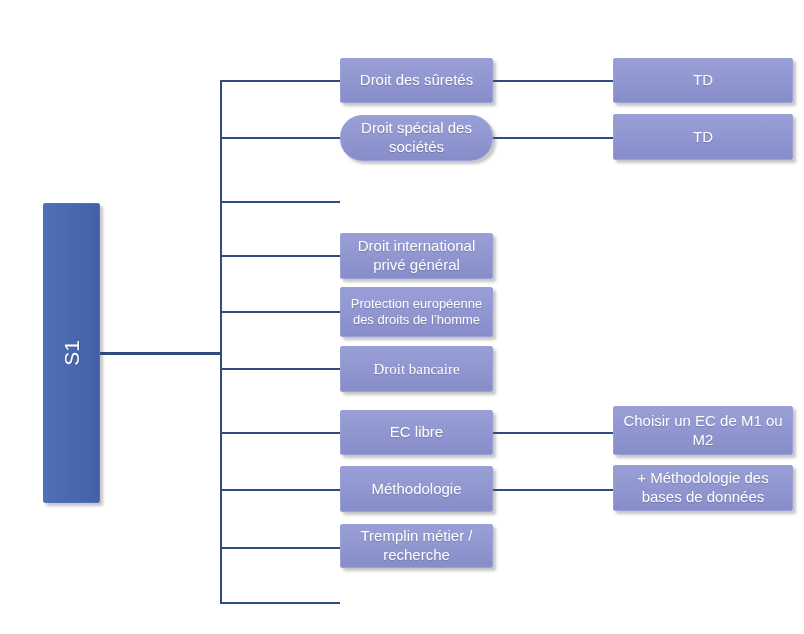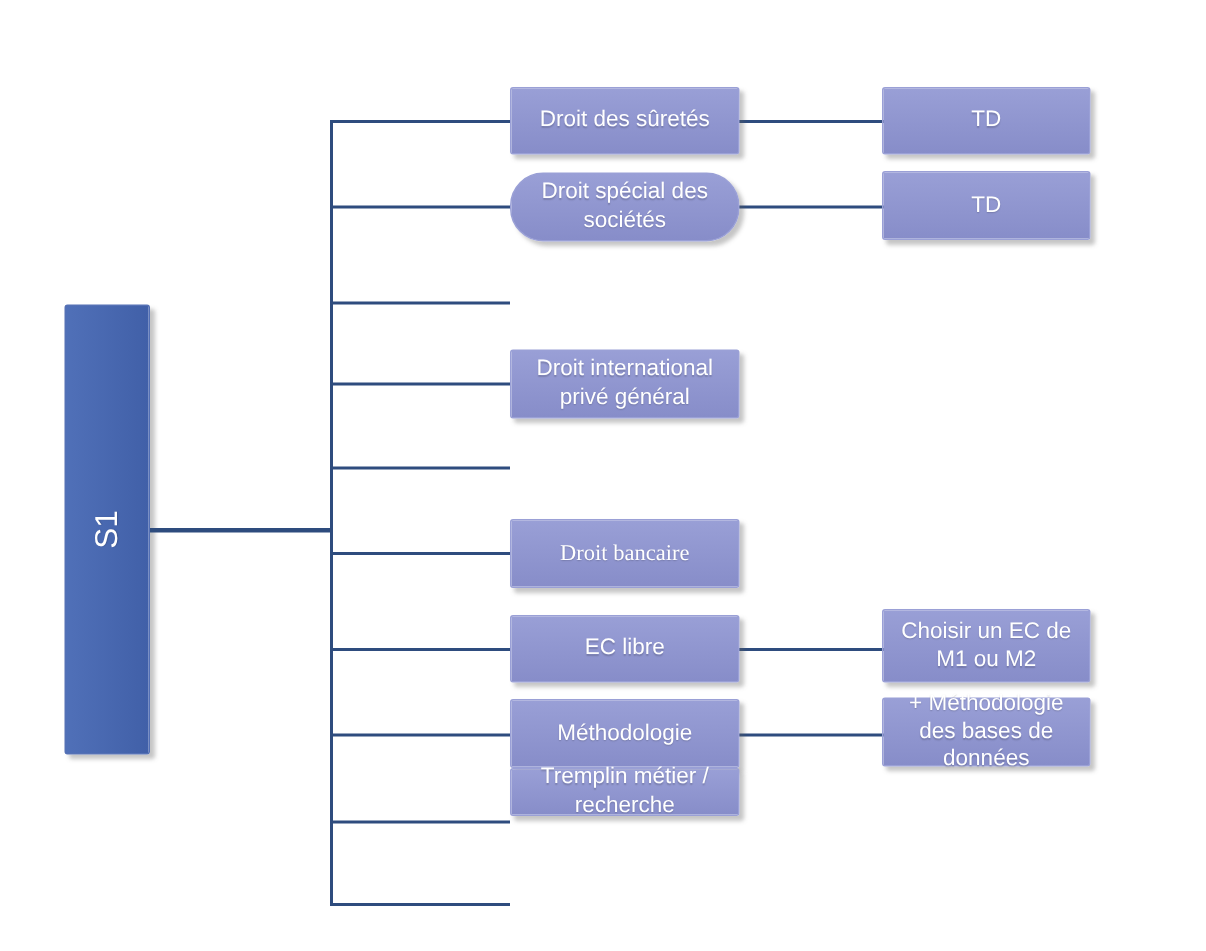--- a/index.html
+++ b/index.html
@@ -71,21 +71,21 @@
     background: #2e4c7e;
   }
   .line-v {
     position: absolute;
     width: 2px;
     background: #2e4c7e;
   }
   
   .col-left { left: 340px; width: 153px; }
   
-  .col-right { left: 588px; width: 139px; }
+  .col-right { left: 613px; width: 180px; }
 </style>
 </head>
 <body>
 
 <div class="canvas">
 
 
   <div class="root">
     <span class="root-label">S1</span>
   </div>
@@ -106,23 +106,24 @@
   <div class="line-h" style="left:221px; top:602px; width:119px;"></div>
 
   <div class="line-h" style="left:492px; top:80px;  width:121px;"></div>
   <div class="line-h" style="left:492px; top:137px; width:121px;"></div>
   <div class="line-h" style="left:492px; top:432px; width:121px;"></div>
   <div class="line-h" style="left:492px; top:489px; width:121px;"></div>
 
   <div class="node col-left" style="top:58px;  height:45px;">Droit des sûretés</div>
   <div class="node col-left" style="top:115px; height:46px;border-radius:22px;">Droit spécial des sociétés</div>
   <div class="node col-left" style="top:233px; height:46px;">Droit international privé général</div>
+  <div class="node col-left small" style="top:287px; height:50px;">Protection européenne des droits de l’homme</div>
   <div class="node col-left" style="top:346px; height:46px;font-family:Liberation Serif, serif;">Droit bancaire</div>
   <div class="node col-left" style="top:410px; height:45px;">EC libre</div>
   <div class="node col-left" style="top:466px; height:46px;">Méthodologie</div>
-  <div class="node col-left" style="top:512px; height:32px;">Tremplin métier / recherche</div>
+  <div class="node col-left" style="top:524px; height:44px;">Tremplin métier / recherche</div>
 
   <div class="node col-right" style="top:58px;  height:45px;">TD</div>
   <div class="node col-right" style="top:114px; height:46px;">TD</div>
   <div class="node col-right" style="top:406px; height:49px;">Choisir un EC de M1 ou M2</div>
   <div class="node col-right" style="top:465px; height:46px;">+ Méthodologie des bases de données</div>
 
 </div>
 
 </body></html>

